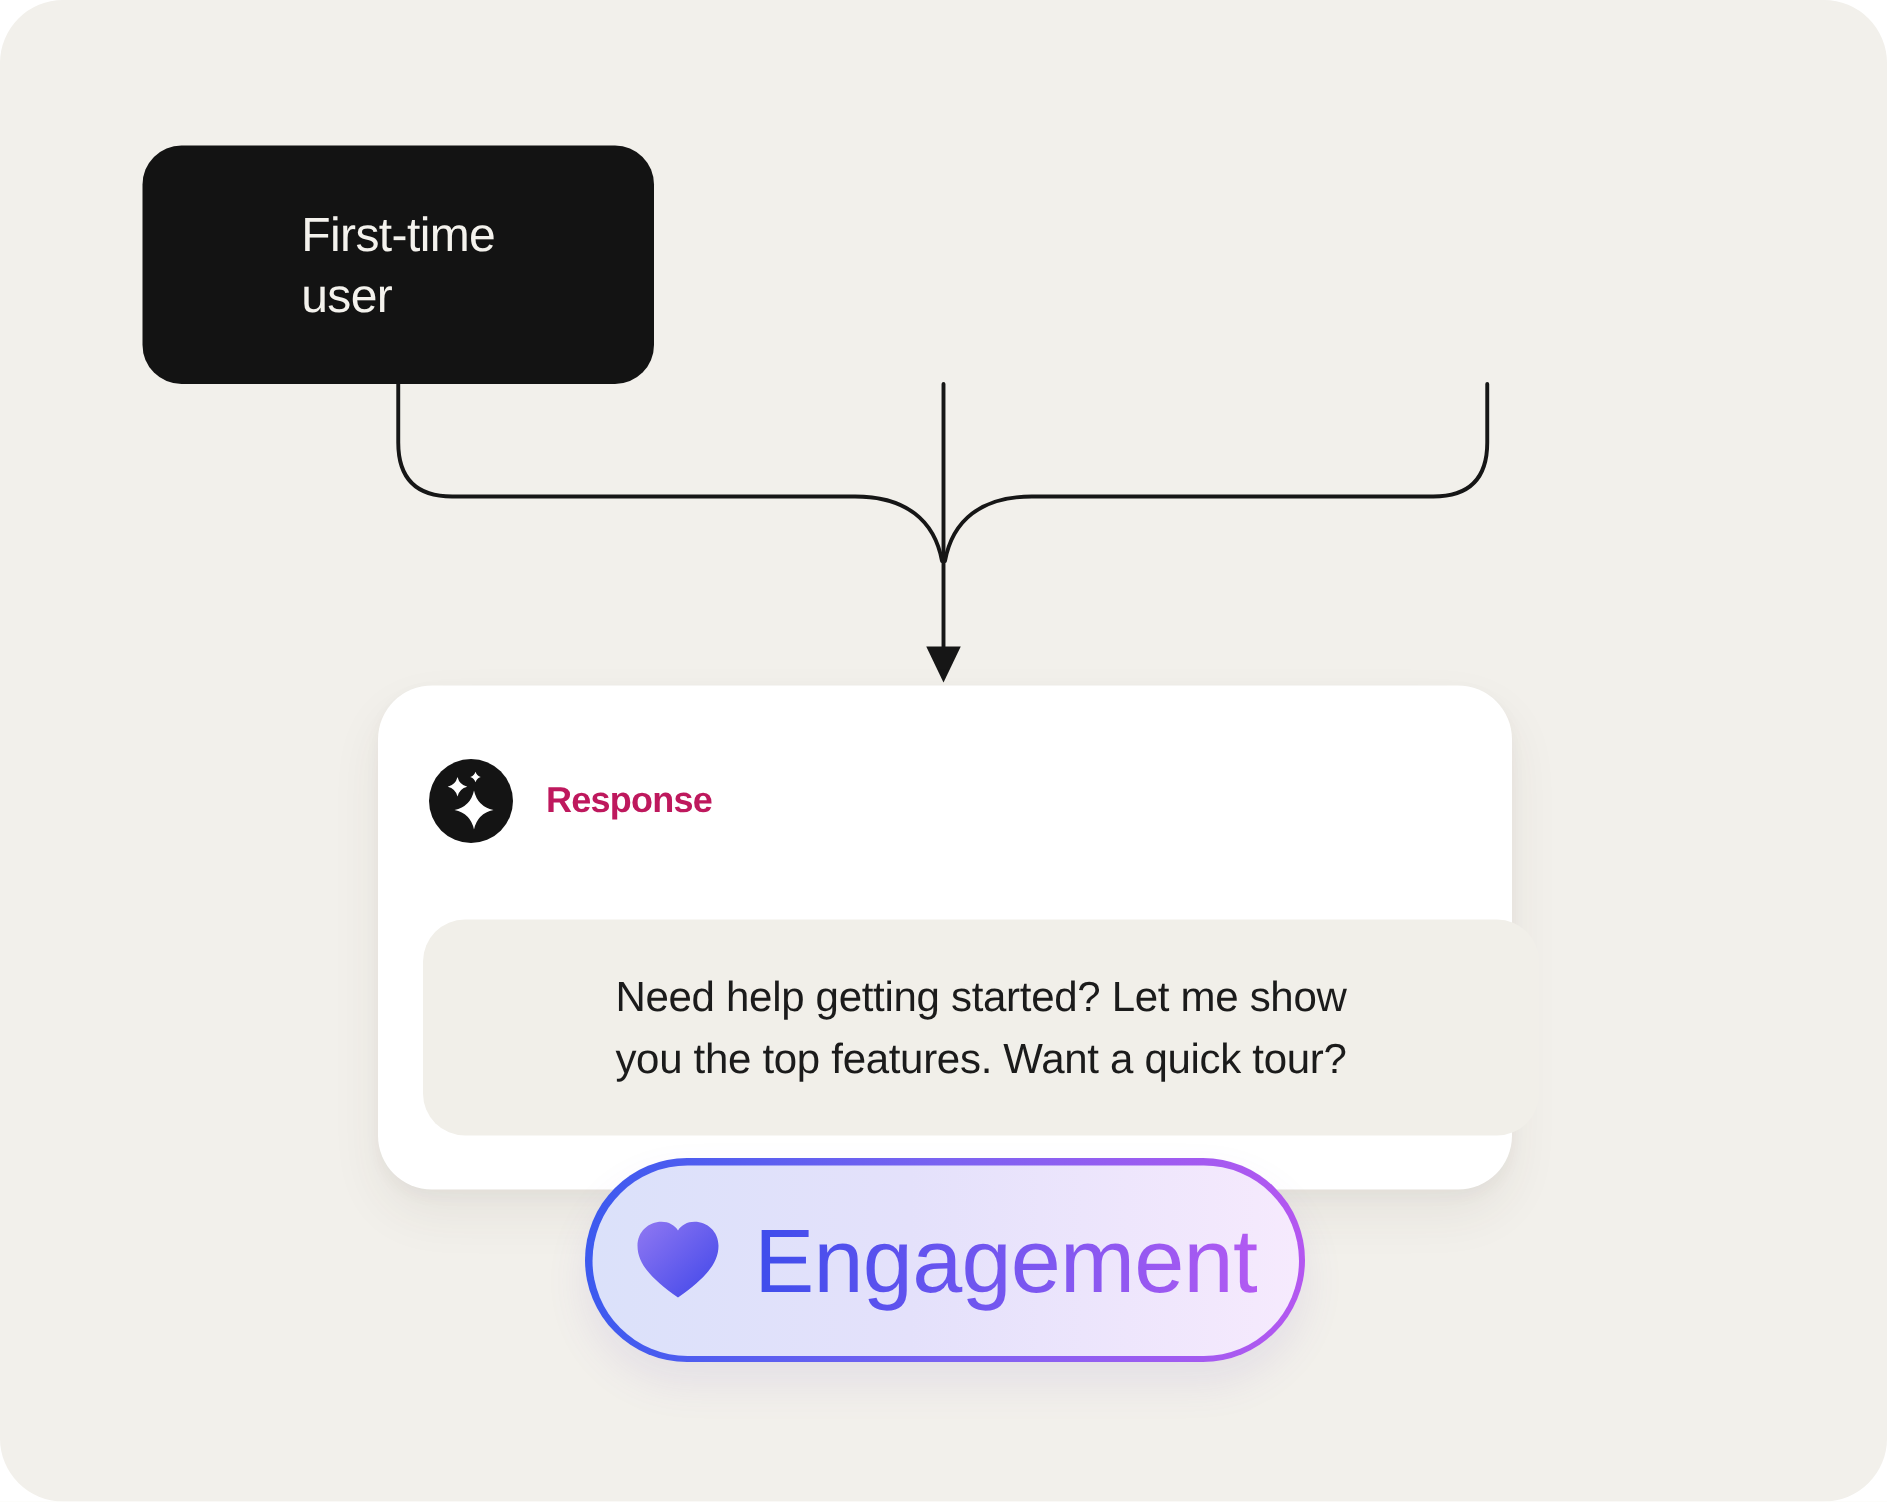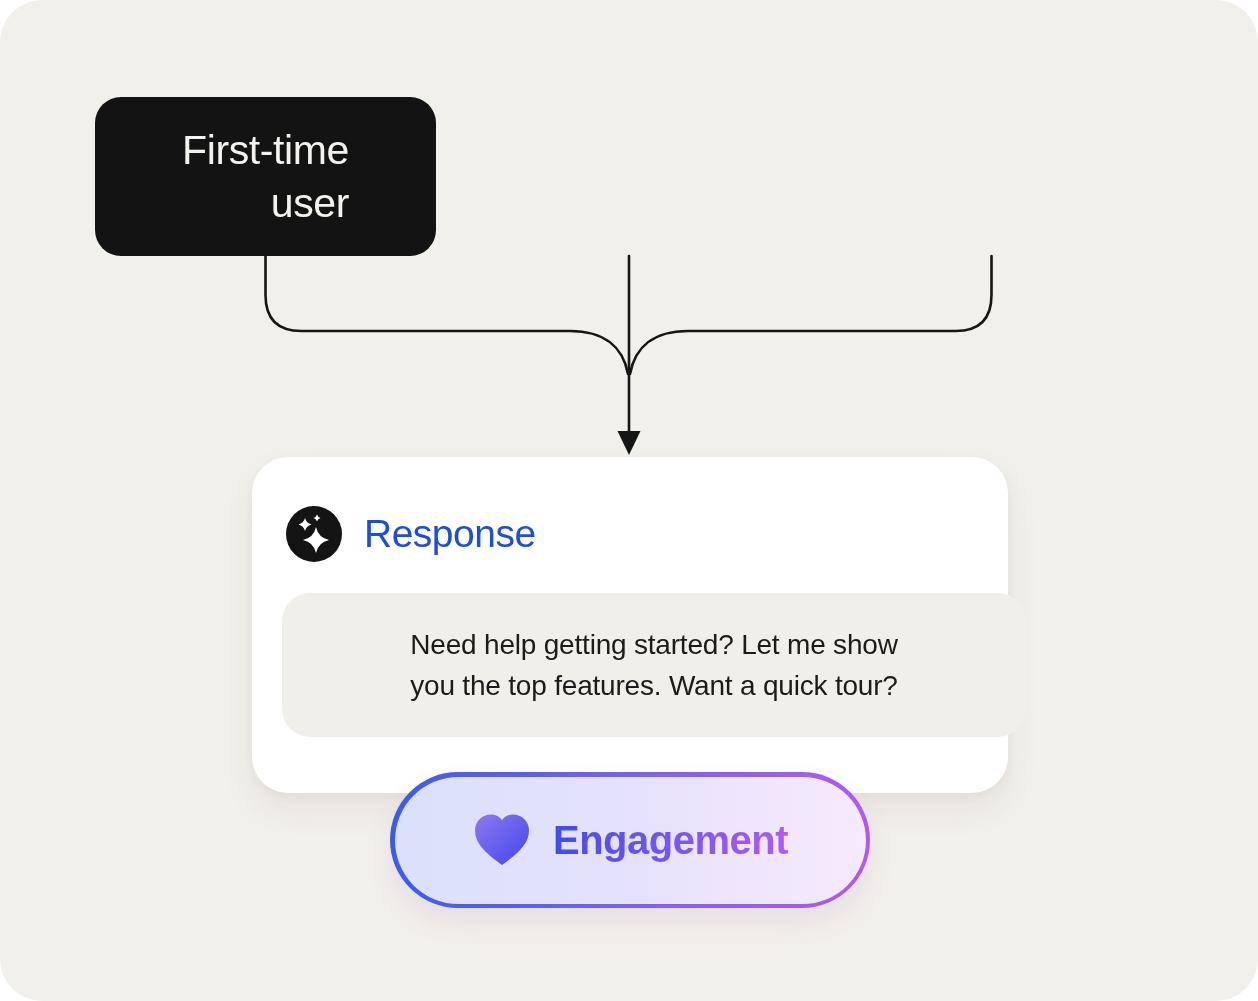--- a/index.html
+++ b/index.html
@@ -20,42 +20,42 @@
   
   .node {
     position: absolute; top: 97px; height: 159px;
     background: #131313; border-radius: 26px;
     display: flex; align-items: center; justify-content: center;
   }
   .node-1 { left: 95px;  width: 341px; }
   .node-2 { left: 458px; width: 342px; }
   .node-3 { left: 822px; width: 341px; }
   .node-label {
-    color: #F4F2ED; font-size: 41px; line-height: 1.27; font-weight: 500;
-    letter-spacing: -0.4px; text-align: right; white-space: pre-line;
+    color: #F4F2ED; font-size: 32px; line-height: 1.27; font-weight: 500;
+    letter-spacing: -0.4px; text-align: left; white-space: pre-line;
     max-width: 250px;
   }
   
   .connectors { position: absolute; left: 0; top: 0; width: 1258px; height: 1001px; pointer-events: none; }
   
   .card {
     position: absolute; left: 252px; top: 457px; width: 756px; height: 336px;
     background: #FFFFFF; border-radius: 36px;
     box-shadow: 0 16px 34px rgba(70, 62, 40, 0.07), 0 4px 10px rgba(70, 62, 40, 0.04);
   }
   .card-header {
     position: absolute; left: 34px; top: 49px;
     display: flex; align-items: center; gap: 22px;
   }
   .spark-badge { width: 56px; height: 56px; display: block; }
   .card-title {
-    font-size: 39px; font-weight: 400; color: #1d4ed8; letter-spacing: -0.5px;
+    font-size: 24px; font-weight: 700; color: #be185d; letter-spacing: -0.5px;
   }
   .bubble {
-    position: absolute; left: 30px; top: 136px; width: 744px; height: 144px;
+    position: absolute; left: 30px; top: 156px; width: 744px; height: 144px;
     background: #F1EFE9; border-radius: 28px;
     display: flex; align-items: center; justify-content: center;
   }
   .bubble-text {
     font-size: 28px; line-height: 41px; color: #1B1B1B; text-align: center;
     white-space: pre-line; letter-spacing: -0.2px;
   }
   
   .pill {
     position: absolute; left: 390px; top: 772px; width: 480px; height: 136px;
@@ -63,21 +63,21 @@
     background: linear-gradient(90deg, #3C5AEF 0%, #7A62F1 50%, #B457F0 100%);
     box-shadow: 0 14px 28px rgba(110, 80, 190, 0.10);
   }
   .pill-inner {
     width: 100%; height: 100%; border-radius: 64px;
     background: linear-gradient(90deg, #DBE1FA 0%, #E4E1FB 45%, #F6EAFD 100%);
     display: flex; align-items: center; justify-content: center; gap: 21px;
   }
   .heart { width: 60px; height: 56px; display: block; margin-top: 2px; }
   .pill-label {
-    font-size: 40px; font-weight: 700; letter-spacing: -0.5px;
+    font-size: 60px; font-weight: 400; letter-spacing: -0.5px;
     background: linear-gradient(90deg, #3E4DEC 0%, #7B57F0 55%, #B25AF2 100%);
     -webkit-background-clip: text; background-clip: text;
     color: transparent;
   }
 </style>
 </head>
 <body>
 
 <div class="stage">
   <div class="panel">

